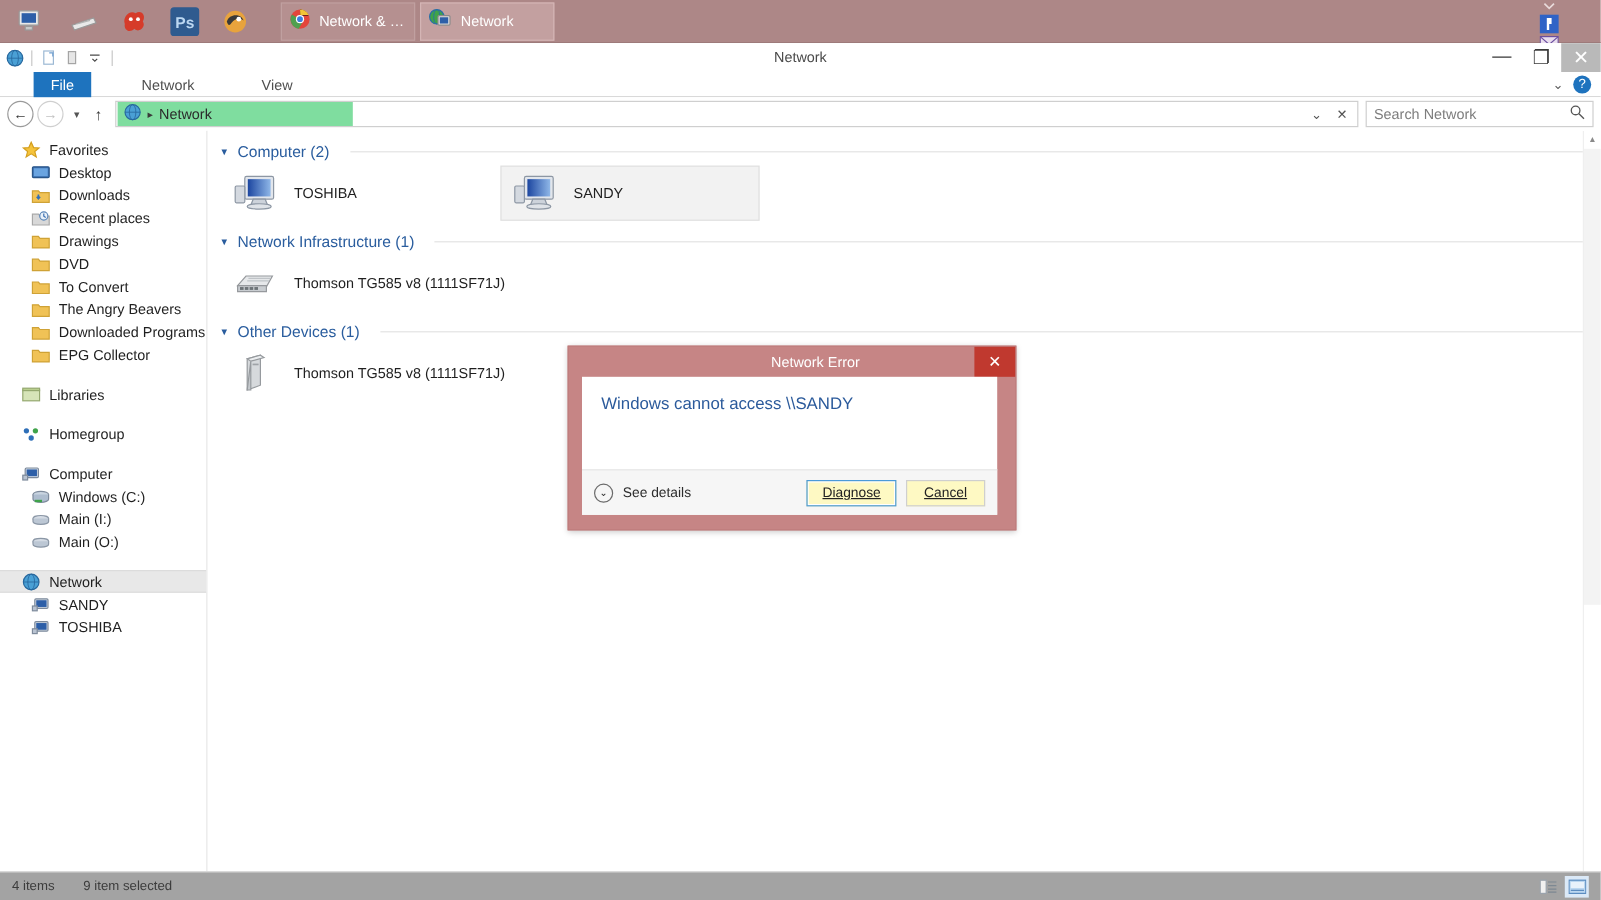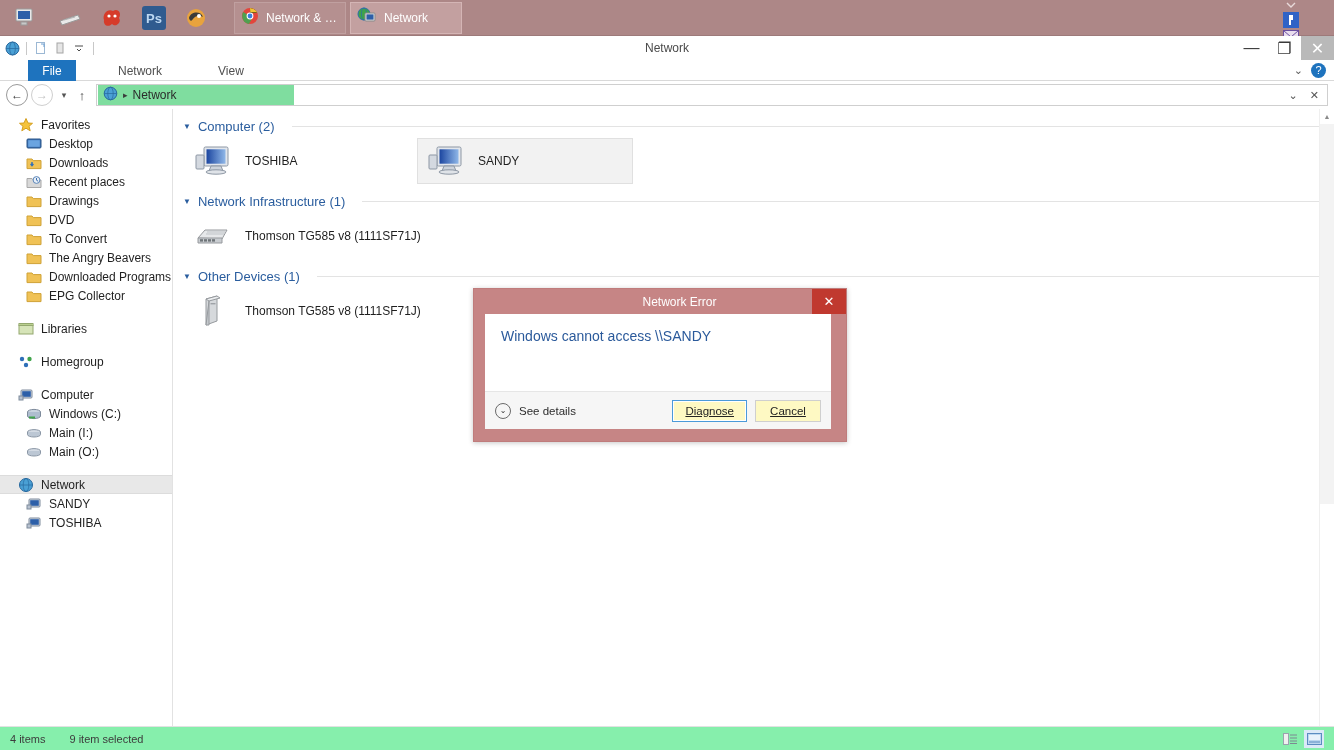--- a/index.html
+++ b/index.html
@@ -155,21 +155,21 @@
     position: absolute; right: 0; top: 0; width: 15px; height: 620px;
     background: #ffffff; border-left: 1px solid #efefef;
   }
   .sb-arrow { height: 15px; display: flex; align-items: center; justify-content: center; font-size: 7px; color: #8a8a8a; }
   .sb-thumb { position: absolute; top: 15px; left: 0; width: 15px; height: 380px; background: #f3f3f3; }
 
   
   #statusbar {
     position: absolute; left: 0; bottom: 0; width: 1334px; height: 24px;
     border-top: 1px solid #e2e2e2; display: flex; align-items: center;
-    font-size: 11px; color: #3c3c3c; padding: 0 10px; background: #86efac;
+    font-size: 11px; color: #3c3c3c; padding: 0 10px; background: #a3a3a3;
   }
   .st-sep { width: 24px; }
   .st-right { margin-left: auto; display: flex; align-items: center; gap: 4px; }
   .viewbtn { width: 20px; height: 18px; display: flex; align-items: center; justify-content: center; }
   .viewbtn.active { background: #dbe9f7; }
 
   
   #dialog {
     position: absolute; left: 473px; top: 288px;
     width: 374px; height: 154px;
@@ -382,20 +382,29 @@
         </span>
         <span class="crumb-sep">▸</span>
         <span>Network</span>
       </div>
       <div class="addr-right">
         <span>⌄</span>
         <span>✕</span>
       </div>
     </div>
 
+    <div id="searchbox">
+      <span>Search Network</span>
+      <span class="search-mag">
+        <svg width="13" height="13" viewBox="0 0 13 13">
+          <circle cx="5" cy="5" r="3.6" fill="none" stroke="#555" stroke-width="1.1"></circle>
+          <line x1="7.8" y1="7.8" x2="12" y2="12" stroke="#555" stroke-width="1.1"></line>
+        </svg>
+      </span>
+    </div>
   </div>
 
   <div id="content">
 
     <div id="sidebar">
       <div class="nav-item">
         <span class="ico"><svg width="16" height="16" viewBox="0 0 16 16">
               <polygon points="8,1.5 10,6 14.5,6.3 11,9.3 12.2,13.8 8,11.2 3.8,13.8 5,9.3 1.5,6.3 6,6" fill="#f5c33b" stroke="#d49f1f"></polygon>
             </svg></span>
         <span>Favorites</span>

